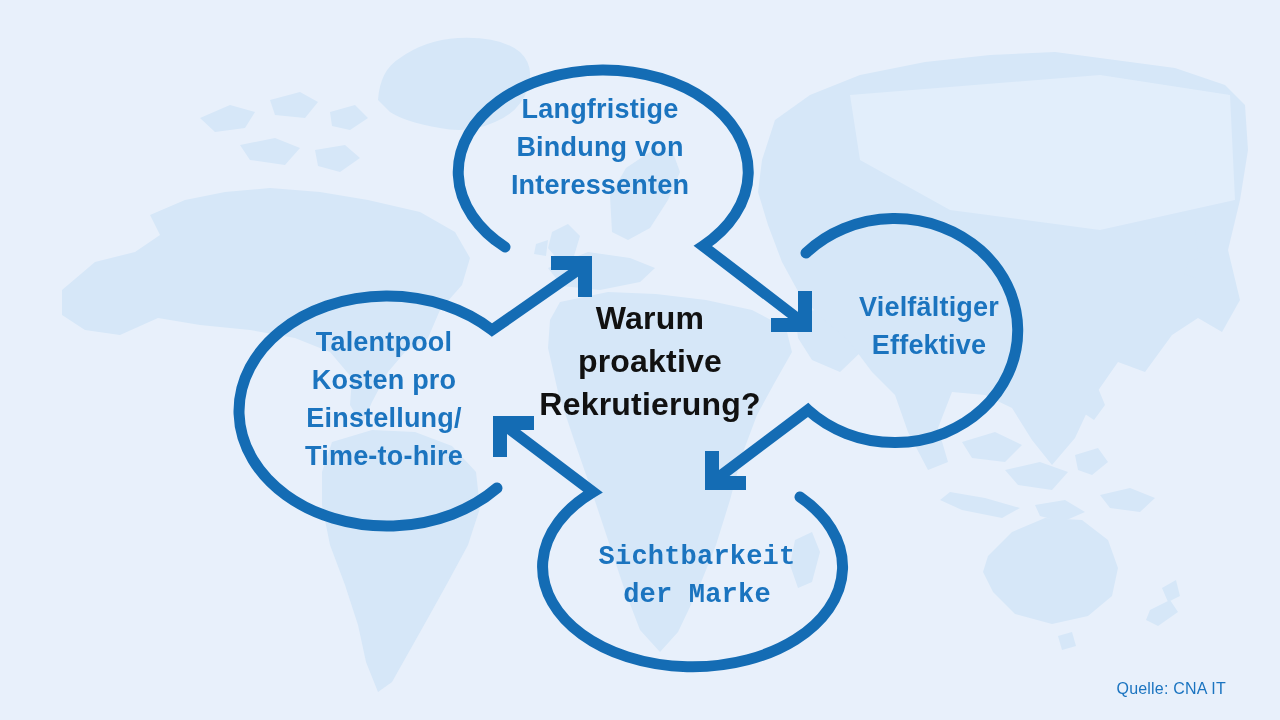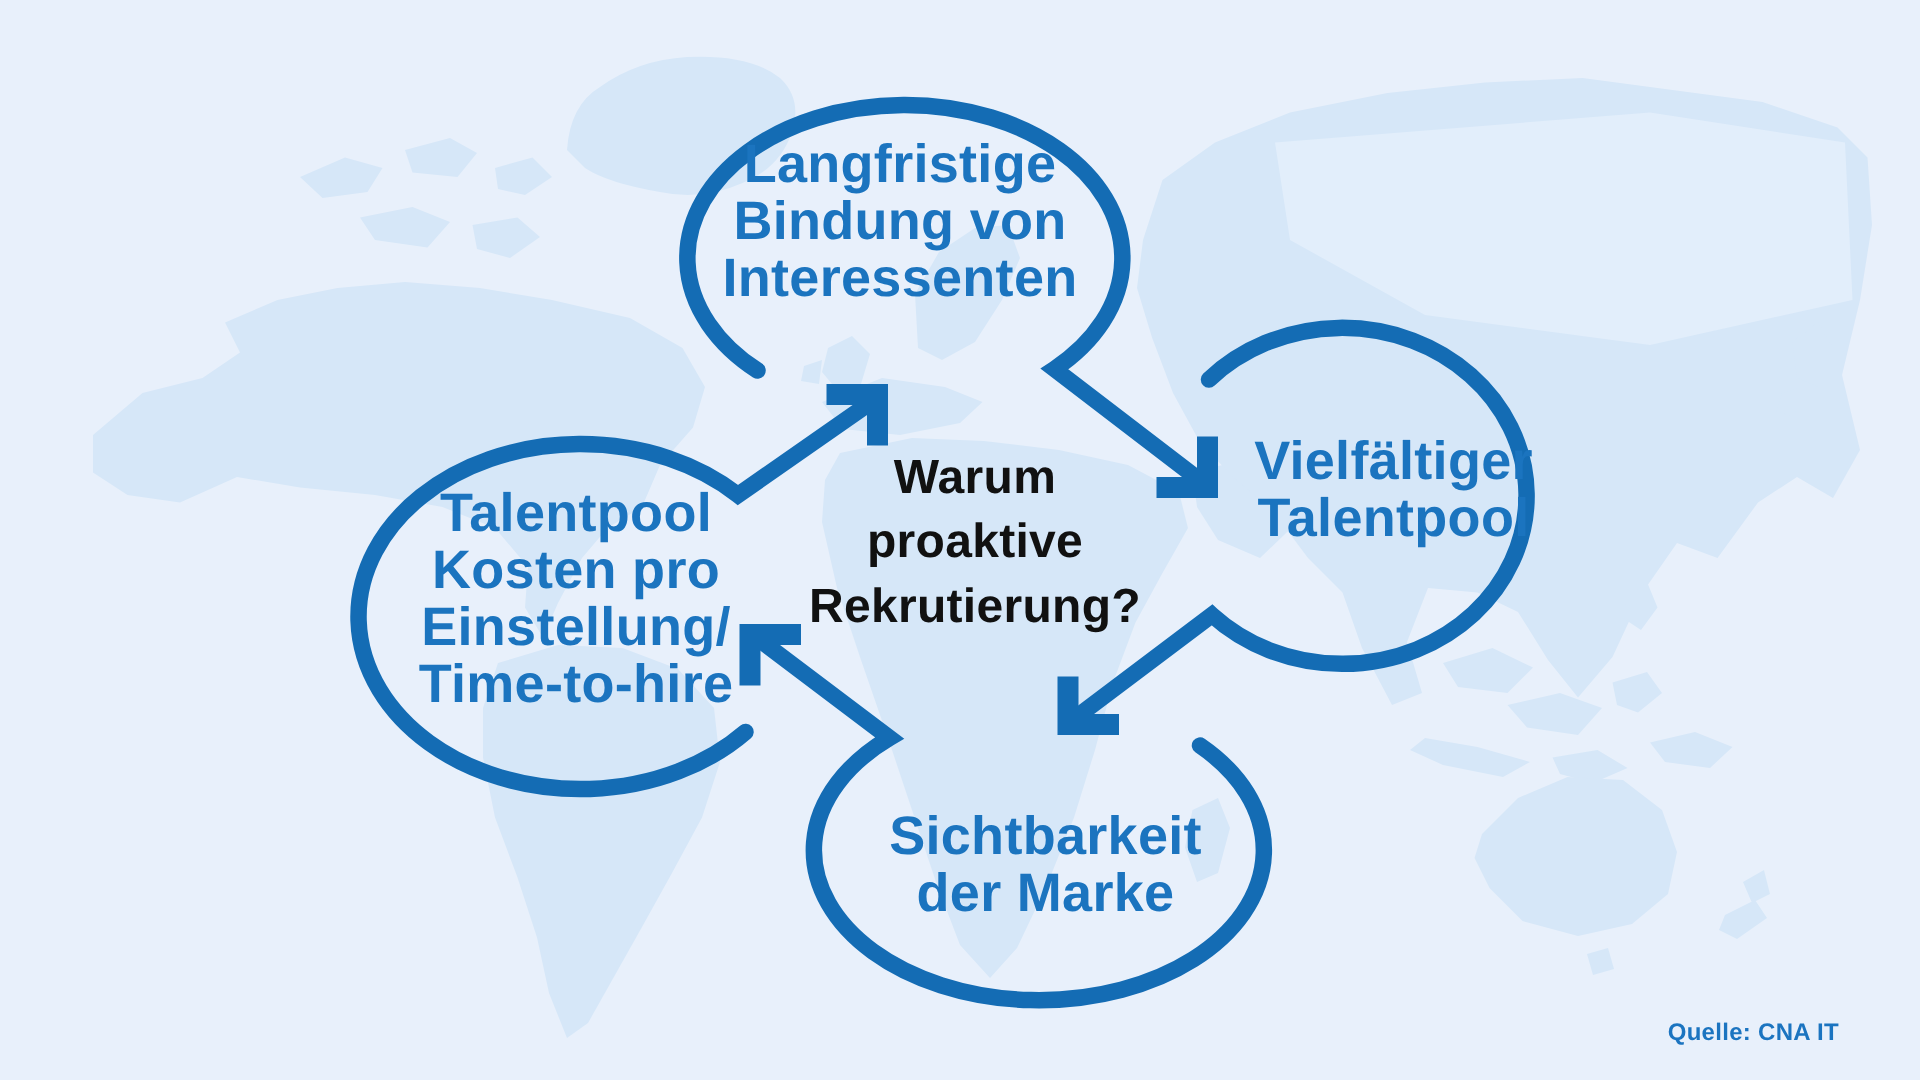--- a/index.html
+++ b/index.html
@@ -15,31 +15,31 @@
   .ring{
     fill:none;stroke:var(--stroke,#146cb4);stroke-width:11;
     stroke-linecap:round;stroke-linejoin:miter;stroke-miterlimit:9;
   }
   .arrow-head{
     fill:none;stroke:var(--stroke,#146cb4);stroke-width:14;
     stroke-linecap:butt;stroke-linejoin:miter;stroke-miterlimit:9;
   }
   .node-label{
     position:absolute;transform:translate(-50%,-50%);
-    color:var(--label,#1b74bf);font-size:36px;line-height:38px;font-weight:700;
+    color:var(--label,#1b74bf);font-size:27px;line-height:38px;font-weight:700;
     text-align:center;white-space:pre-line;letter-spacing:.2px;width:320px;
   }
   .center-question{
     position:absolute;transform:translate(-50%,-50%);
     color:var(--question,#111111);font-size:32px;line-height:43px;font-weight:700;
     text-align:center;white-space:pre-line;letter-spacing:.2px;width:340px;
   }
   .source-credit{
     position:absolute;right:54px;top:680px;
-    color:var(--source,#1b74c0);font-size:16px;font-weight:700;letter-spacing:.2px;
+    color:var(--source,#1b74c0);font-size:16px;font-weight:400;letter-spacing:.2px;
   }
 </style>
 </head>
 <body>
 
 <div id="stage">
 
   <svg width="1280" height="720" viewBox="0 0 1280 720">
 
     <g>
@@ -112,23 +112,23 @@
       <path class="ring" d="M497,488 A148,115 0 1 1 492,330 L578,270"></path>
       <path class="arrow-head" d="M551,263 L585,263 L585,297"></path>
     </g>
   </svg>
 
   <div class="node-label" style="left:600px;top:147px;">Langfristige
 Bindung von
 Interessenten</div>
 
   <div class="node-label" style="left:929px;top:326px;">Vielfältiger
-Talentpool</div>
+Effektive</div>
 
-  <div class="node-label" style="left:697px;top:576px;">Sichtbarkeit
+  <div class="node-label" style="left:697px;top:576px;font-family:Liberation Mono, monospace;">Sichtbarkeit
 der Marke</div>
 
   <div class="node-label" style="left:384px;top:399px;">Talentpool
 Kosten pro
 Einstellung/
 Time-to-hire</div>
 
   <div class="center-question" style="left:650px;top:361px;">Warum
 proaktive
 Rekrutierung?</div>

